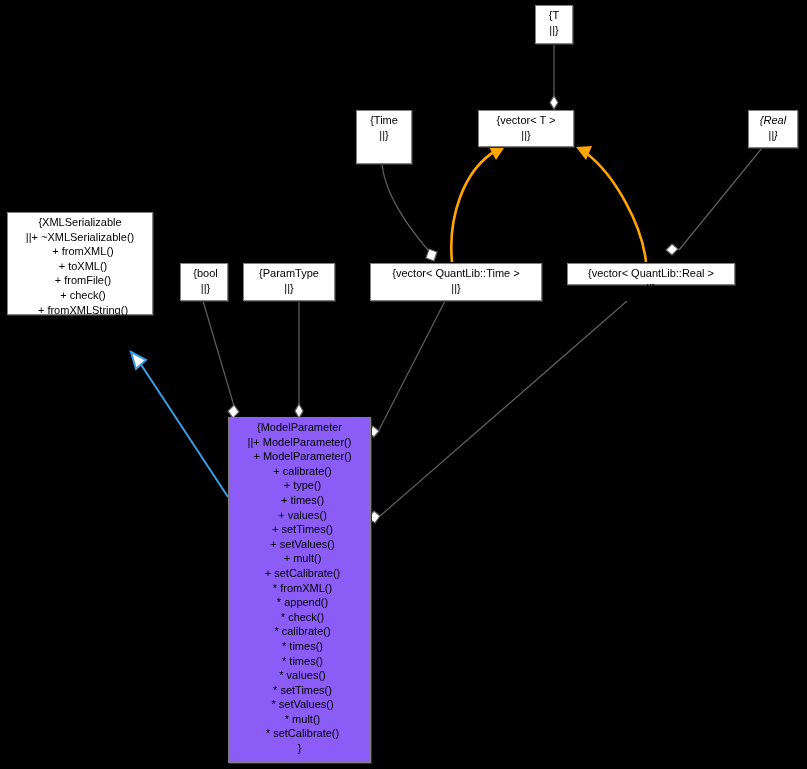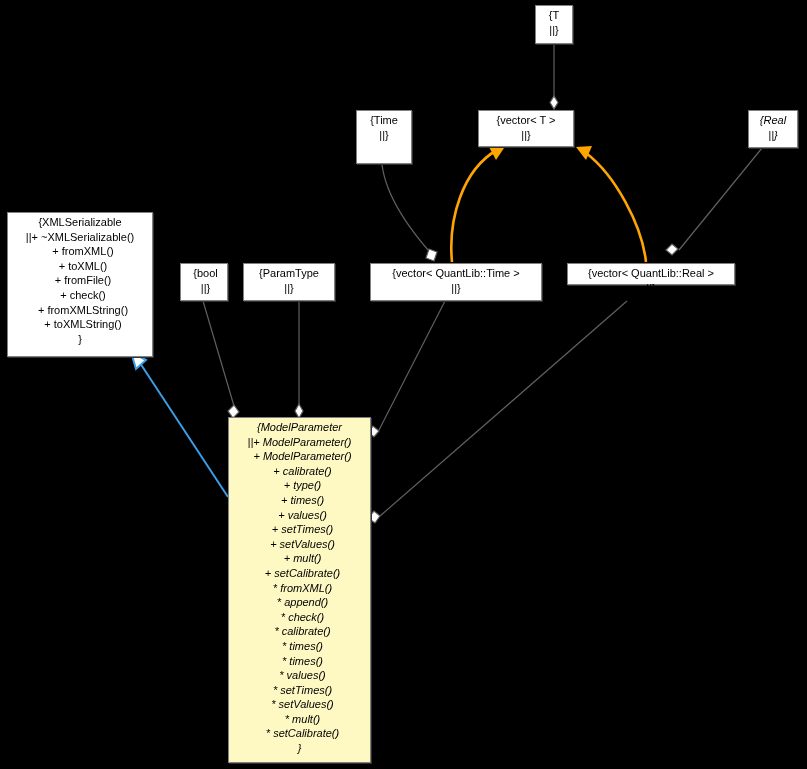--- a/index.html
+++ b/index.html
@@ -34,22 +34,21 @@
     border: 1px solid #808080;
     box-shadow: 1px 1px 0 0 #303030;
     color: #000000;
     font-size: 11px;
     line-height: 14.6px;
     text-align: center;
     padding: 2px 4px 2px 4px;
     white-space: nowrap;
   }
   .node.filled {
-    background: #fef9c3;
-    font-style: italic;
+    background: #8b5cf6;
   }
   .node .nm {
     display: block;
     text-align: center;
   }
   .node .mem {
     display: block;
     text-align: center;
     padding-left: 6px;
   }
@@ -132,21 +131,21 @@
   <div class="node compact" style="left:356px; top:110px; width:56px; height:54px;">
     <span class="nm">{Time</span>
     <span class="close">||}</span>
   </div>
 
   <div class="node compact" style="left:748px; top:110px; width:50px; height:38px;font-style:italic;">
     <span class="nm">{Real</span>
     <span class="close">||}</span>
   </div>
 
-  <div class="node" style="left:7px; top:212px; width:146px; height:145px;">
+  <div class="node" style="left:7px; top:212px; width:146px; height:103px;">
     <span class="nm">{XMLSerializable</span>
     <span class="mem first">||+ ~XMLSerializable()</span>
     <span class="mem">+ fromXML()</span>
     <span class="mem">+ toXML()</span>
     <span class="mem">+ fromFile()</span>
     <span class="mem">+ check()</span>
     <span class="mem">+ fromXMLString()</span>
     <span class="mem">+ toXMLString()</span>
     <span class="close">}</span>
   </div>

